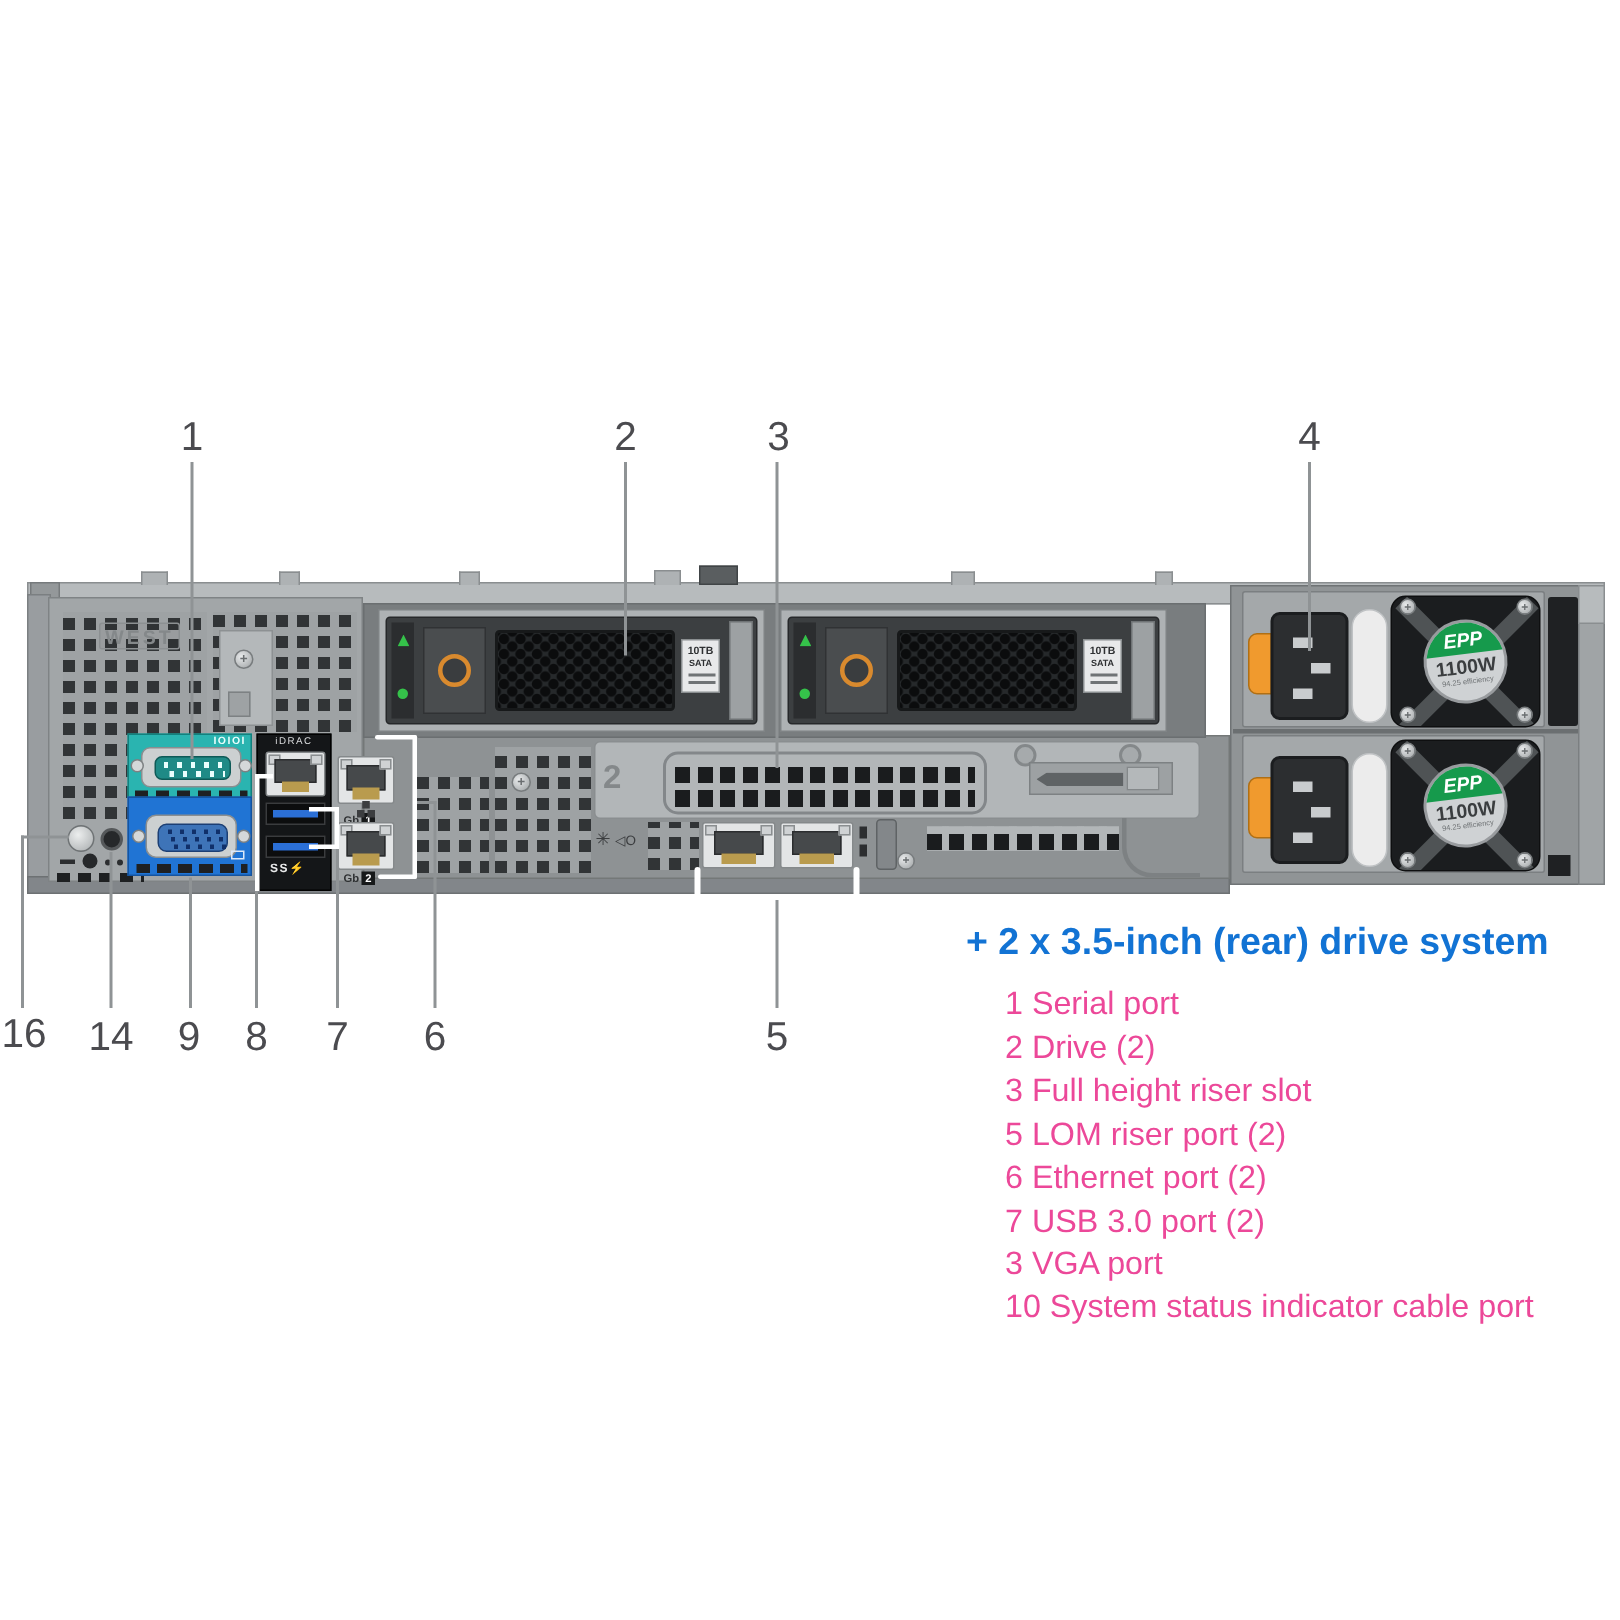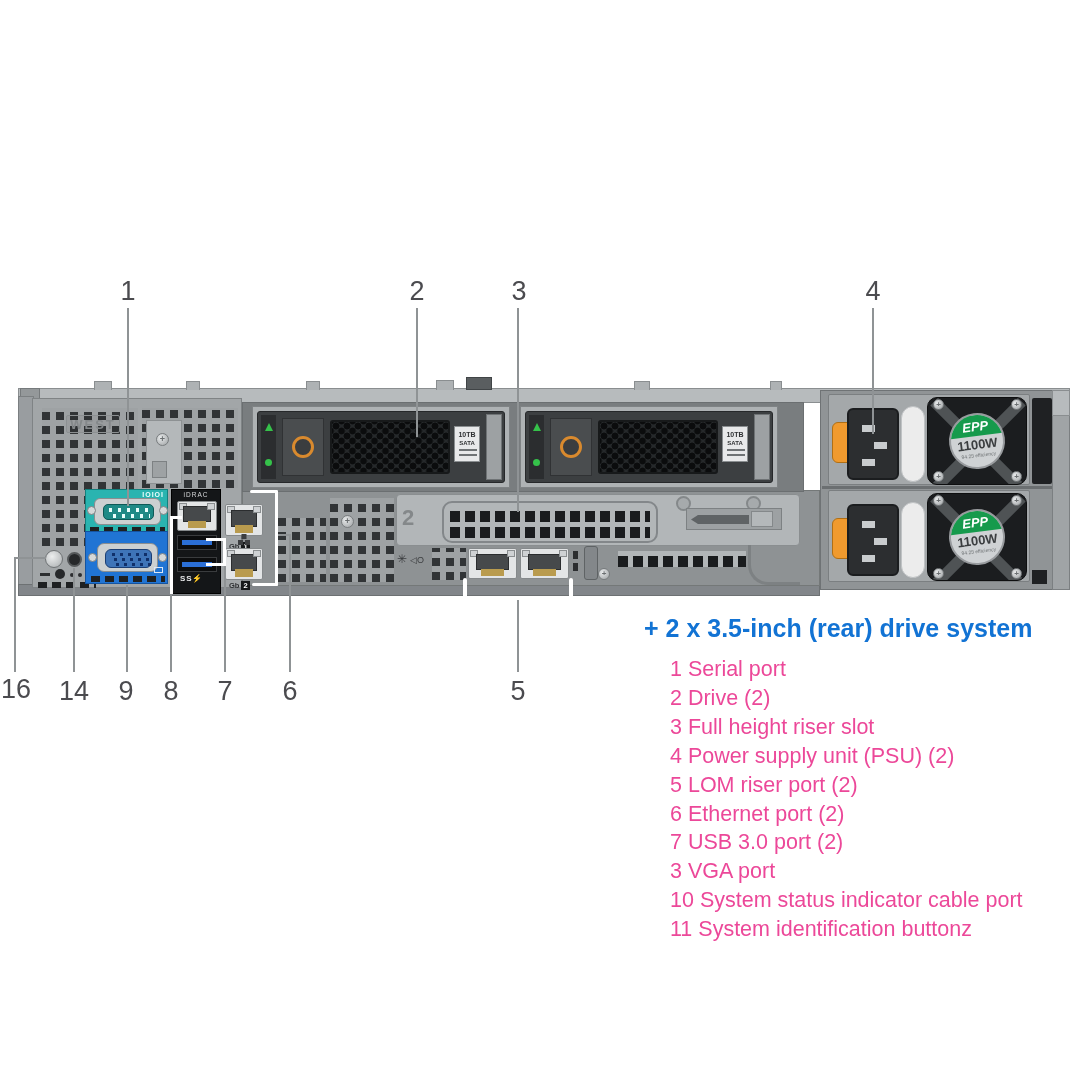--- a/index.html
+++ b/index.html
@@ -325,22 +325,20 @@
   <div class="s cnum" style="left:159px;top:678px;width:24px;">8</div>
   <div class="s cnum" style="left:213px;top:678px;width:24px;">7</div>
   <div class="s cnum" style="left:278px;top:678px;width:24px;">6</div>
   <div class="s cnum" style="left:506px;top:678px;width:24px;">5</div>
 
   <div class="s legendTitle" style="left:644px;top:614px;color:#1273d4;">+ 2 x 3.5-inch (rear) drive system</div>
   <div class="s legendItems" style="left:670px;top:655px;">
     <div>1 Serial port</div>
     <div>2 Drive (2)</div>
     <div>3 Full height riser slot</div>
-    <div>4 Power supply unit (PSU) (2)</div>
     <div>5 LOM riser port (2)</div>
     <div>6 Ethernet port (2)</div>
     <div>7 USB 3.0 port (2)</div>
     <div>3 VGA port</div>
     <div>10 System status indicator cable port</div>
-    <div>11 System identification buttonz</div>
   </div>
 
 </div>
 
 </body></html>

